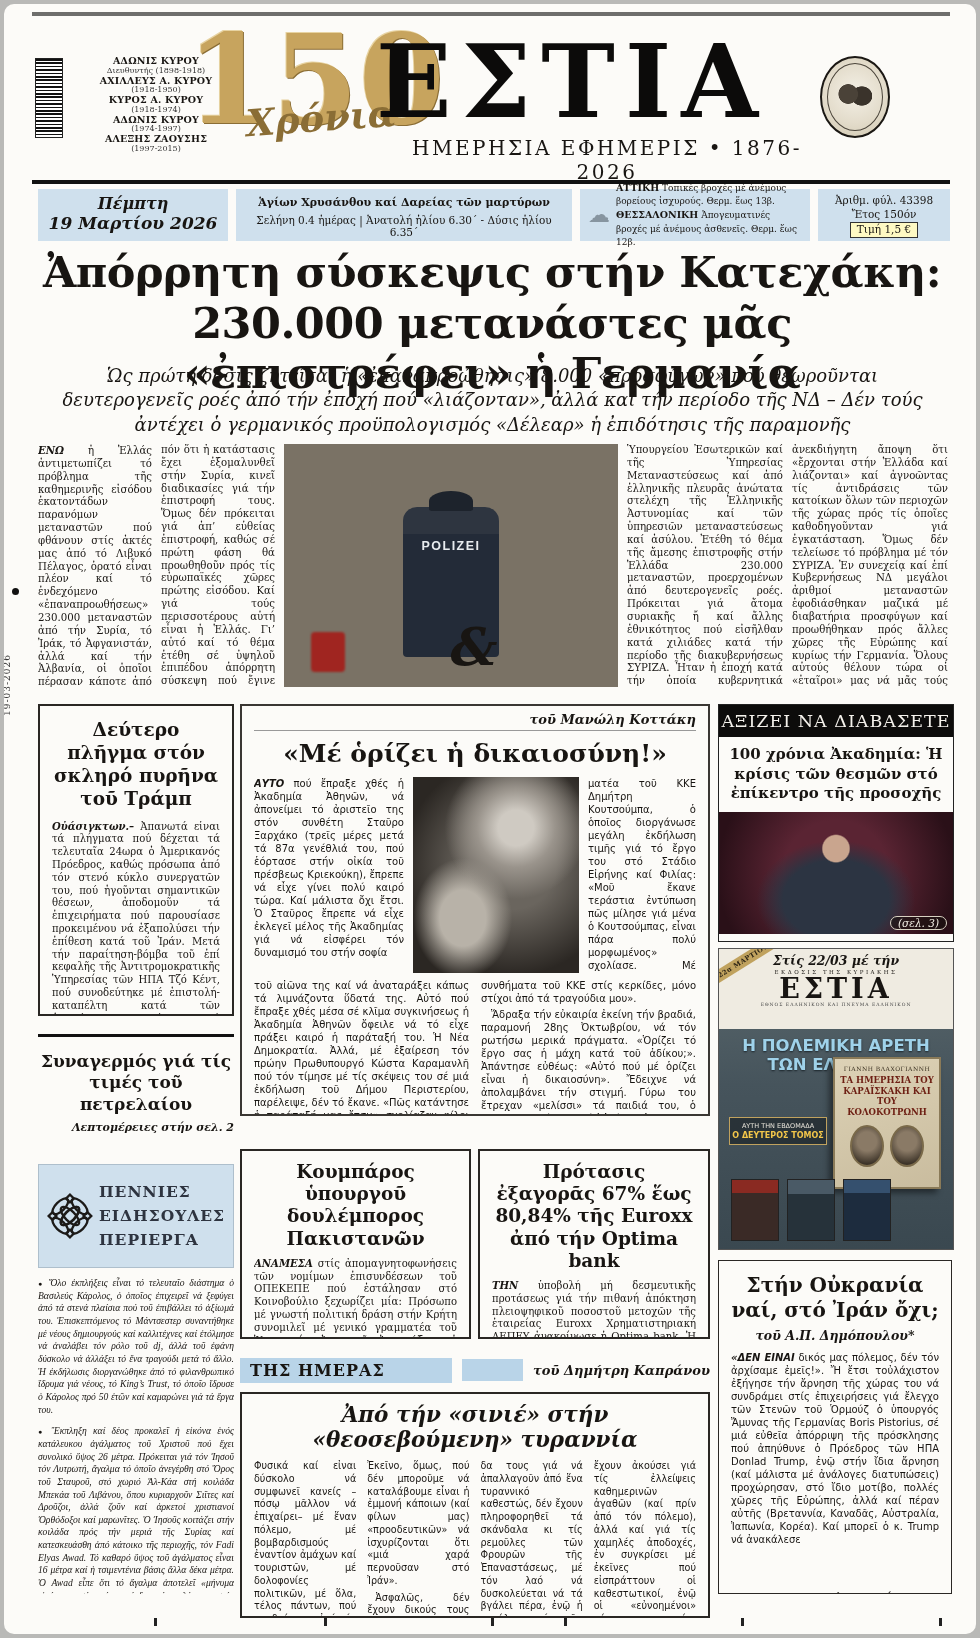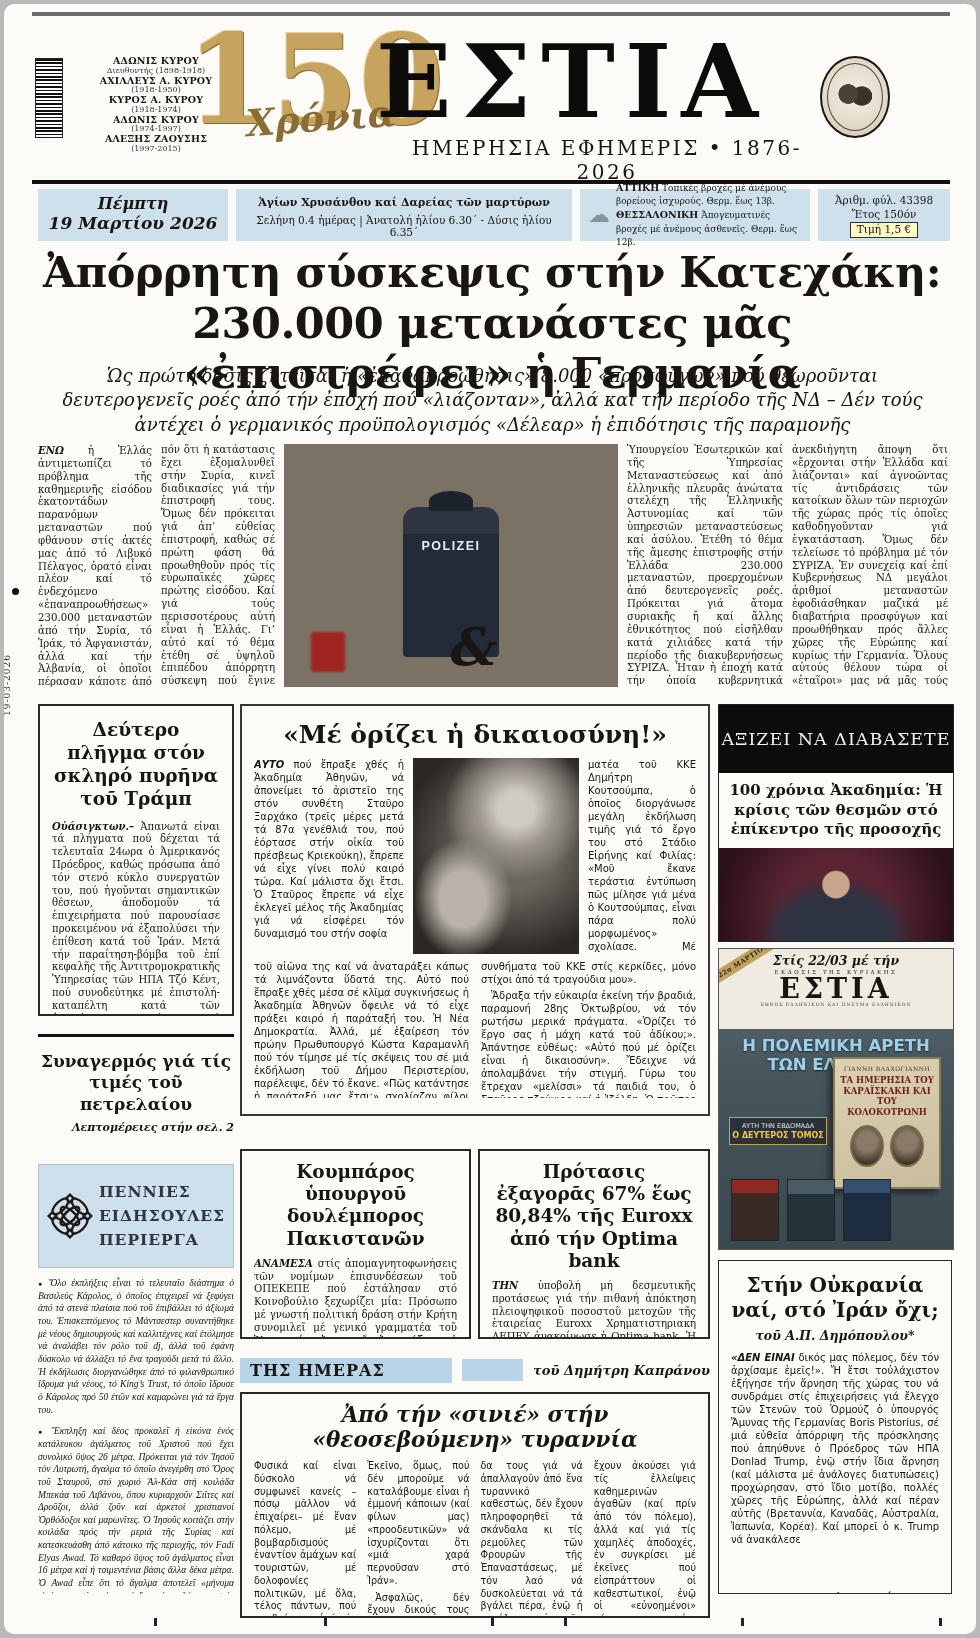--- a/index.html
+++ b/index.html
@@ -92,21 +92,21 @@
       radial-gradient(circle at 62% 26%, #cfcac2 0 10%, #9a948c 22%, transparent 40%),
       radial-gradient(ellipse at 30% 72%, #b8b2a8 0 14%, transparent 30%),
       radial-gradient(circle at 60% 45%, #6a655e 0 30%, #2b2723 75%);
     background-color:#2b2723;}
   .sans-txt{font-family:var(--sans);font-size:10px;line-height:1.3;}
   .kott-bottom{display:grid;grid-template-columns:1fr 1fr;gap:12px;margin-top:6px;height:138px;}
   .kott-bottom p{margin:0;}
   .kott-bottom p+p{margin-top:3px;text-indent:10px;}
   
   .worth{top:700px;left:714px;width:234px;height:236px;border:1.5px solid #222;}
-  .worth-head{background:#0d0c0b;color:#f5f2ec;text-align:center;font-size:17.5px;letter-spacing:1px;padding:24px 0;}
+  .worth-head{background:#0d0c0b;color:#f5f2ec;text-align:center;font-size:17.5px;letter-spacing:1px;padding:6px 0;}
   .worth-title{font-weight:bold;font-size:15px;line-height:1.3;text-align:center;padding:8px 10px;}
   .worth-photo{position:relative;height:122px;background:
       radial-gradient(circle at 50% 30%, #c9a58e 0 9%, transparent 10%),
       radial-gradient(ellipse at 50% 72%, #2c3442 0 32%, transparent 48%),
       radial-gradient(circle at 50% 50%, #5a2433 0 40%, #2a1018 90%);}
   .worth-ref{position:absolute;right:6px;bottom:4px;color:#f3efe6;font-style:italic;font-size:10.5px;
     background:rgba(20,16,12,.55);border:1px solid #d8d2c2;border-radius:9px;padding:0 7px;}
   
   .promo{top:944px;left:714px;width:234px;height:300px;border:1px solid #555;overflow:hidden;background:linear-gradient(180deg,#5c6a6e 0%,#46545c 45%,#3a4850 100%);}
   .promo-head{background:#efebe1;text-align:center;padding:4px 0 22px;position:relative;}
@@ -247,20 +247,21 @@
     </div>
 
   </div>
 
   <div class="abs oil">
     <div class="h-oil">Συναγερμός γιά τίς τιμές τοῦ πετρελαίου</div>
     <div class="cont">Λεπτομέρειες στήν σελ. 2</div>
   </div>
 
   <div class="abs box box-kott ov">
+    <div class="kott-by">τοῦ Μανώλη Κοττάκη</div>
     <div class="h-kott">«Μέ ὁρίζει ἡ δικαιοσύνη!»</div>
     <div class="kott-top">
       <div class="sans-txt jus ov">
         <span class="lede">ΑΥΤΟ</span><span> πού ἔπραξε χθές ἡ Ἀκαδημία Ἀθηνῶν, νά ἀπονείμει τό ἀριστεῖο της στόν συνθέτη Σταῦρο Ξαρχάκο (τρεῖς μέρες μετά τά 87α γενέθλιά του, πού ἑόρτασε στήν οἰκία τοῦ πρέσβεως Κριεκούκη), ἔπρεπε νά εἶχε γίνει πολύ καιρό τώρα. Καί μάλιστα ὄχι ἔτσι. Ὁ Σταῦρος ἔπρεπε νά εἶχε ἐκλεγεῖ μέλος τῆς Ἀκαδημίας γιά νά εἰσφέρει τόν δυναμισμό του στήν σοφία</span>
       </div>
       <div class="kott-photo"></div>
       <div class="sans-txt jus ov">ματέα τοῦ ΚΚΕ Δημήτρη Κουτσούμπα, ὁ ὁποῖος διοργάνωσε μεγάλη ἐκδήλωση τιμῆς γιά τό ἔργο του στό Στάδιο Εἰρήνης καί Φιλίας: «Μοῦ ἔκανε τεράστια ἐντύπωση πῶς μίλησε γιά μένα ὁ Κουτσούμπας, εἶναι πάρα πολύ μορφωμένος» σχολίασε. Μέ συγκίνηση μᾶς ἀνέφερε ὅτι «τήν ἡμέρα τῆς συναυλίας μου στό Στάδιο Εἰρήνης καί Φιλίας δέν εἶχε οὔτε ἕνα πανώ μέ</div>
     </div>
     <div class="kott-bottom">
       <div class="sans-txt jus ov">τοῦ αἰῶνα της καί νά ἀναταράξει κάπως τά λιμνάζοντα ὕδατά της. Αὐτό πού ἔπραξε χθές μέσα σέ κλῖμα συγκινήσεως ἡ Ἀκαδημία Ἀθηνῶν ὄφειλε νά τό εἶχε πράξει καιρό ἡ παράταξή του. Ἡ Νέα Δημοκρατία. Ἀλλά, μέ ἐξαίρεση τόν πρώην Πρωθυπουργό Κώστα Καραμανλῆ πού τόν τίμησε μέ τίς σκέψεις του σέ μιά ἐκδήλωση τοῦ Δήμου Περιστερίου, παρέλειψε, δέν τό ἔκανε. «Πῶς κατάντησε ἡ παράταξή μας ἔτσι;» σχολίαζαν φίλοι του, τήν τελευταία φορά πού συναντηθήκαμε μέ τόν κύριο Ξαρχάκο, μετά ἀπό καιρό, στοῦ «Σκοτάδη», κατά κόσμον Γιώργου Λυκούρη, στήν Αἴγινα, τόν περασμένο Ὀκτώβριο. Ὁ μαέστρος εἶχε ἐκείνη τήν βραδιά κέφια καί στήν παρατήρηση αὐτή τῶν φίλων γιά τήν παράταξη μᾶς ἐξέπληξε: Ἀπάντησε μέ ἀναφορά στόν Κώστα Καραμανλῆ, ἀλλά καί στόν Γραμ-</div>

